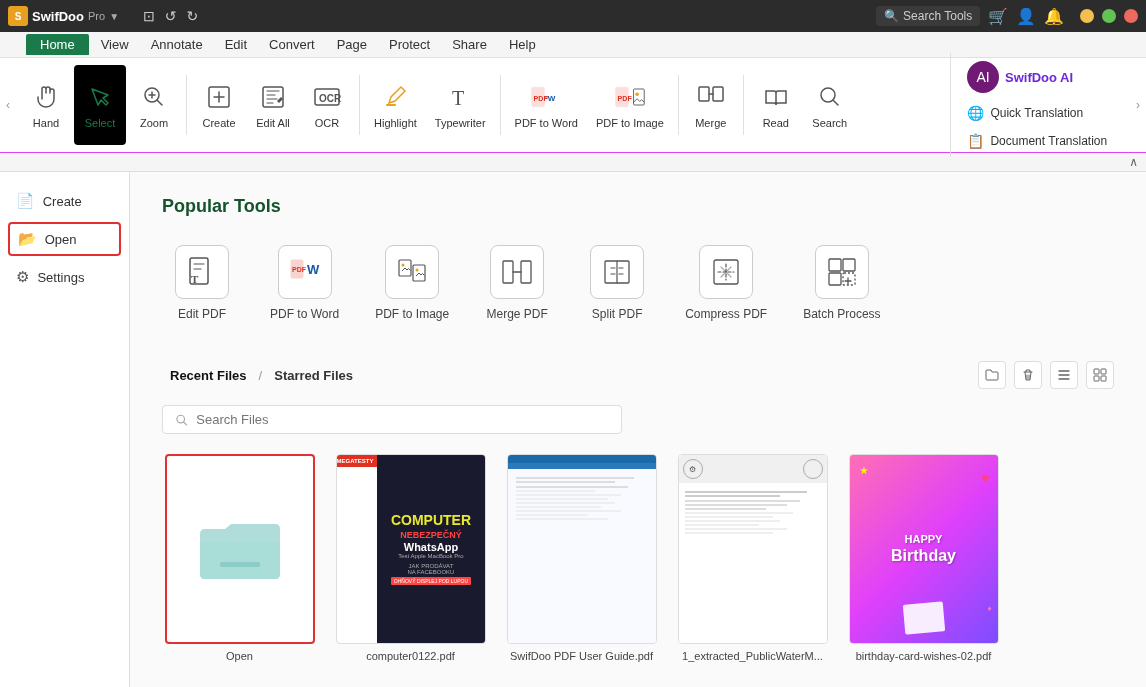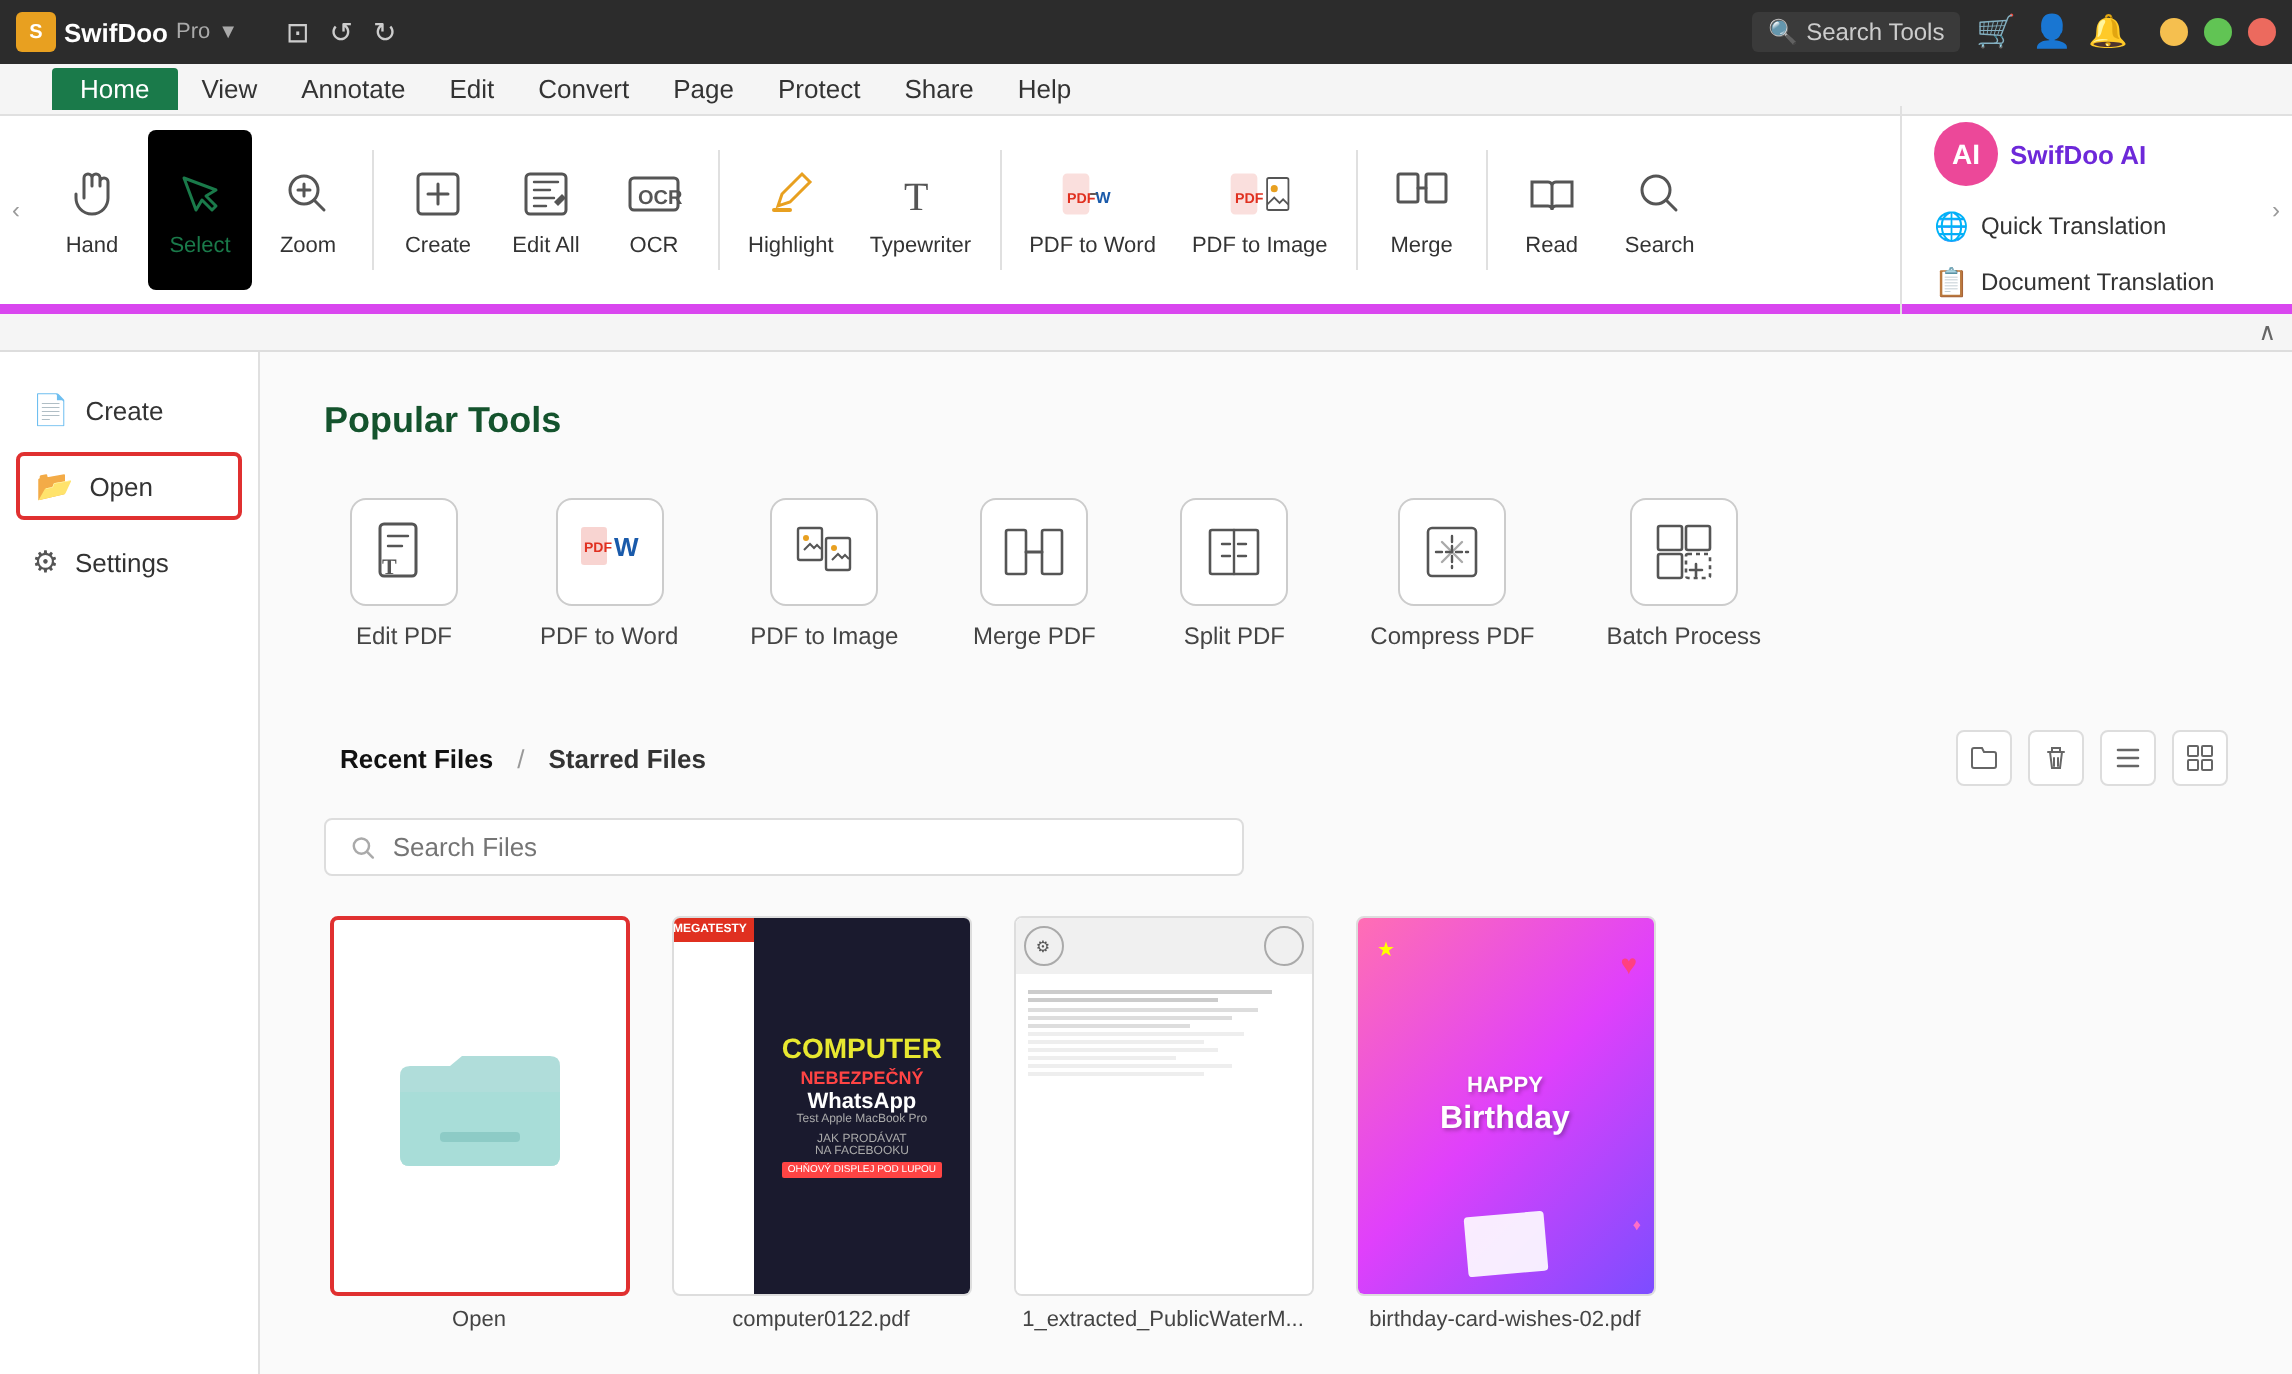--- a/index.html
+++ b/index.html
@@ -26,21 +26,21 @@
       padding: 4px 8px; cursor: pointer; border-radius: 4px; min-width: 52px;
       color: #333; gap: 4px; height: 80px;
     }
     .tool-item.active { background: #000000; }
     .tool-icon { width: 32px; height: 32px; display: flex; align-items: center; justify-content: center; }
     .tool-label { font-size: 11px; text-align: center; color: #333; white-space: nowrap; }
     .tool-divider { width: 1px; height: 60px; background: #e0e0e0; margin: 0 4px; }
 
     .right-panel { display: flex; flex-direction: column; justify-content: center; padding: 4px 12px; border-left: 1px solid #e0e0e0; min-width: 180px; gap: 4px; }
     .right-panel-item { display: flex; align-items: center; gap: 6px; cursor: pointer; padding: 4px; border-radius: 3px; color: #333; font-size: 12px; }
-    .swif-ai-btn { width: 32px; height: 32px; background: #ec4899; border-radius: 50%; display: flex; align-items: center; justify-content: center; color: white; font-size: 14px; font-weight: bold; }
+    .swif-ai-btn { width: 32px; height: 32px; background: #701a75; border-radius: 50%; display: flex; align-items: center; justify-content: center; color: white; font-size: 14px; font-weight: normal; }
 
     
     .collapse-bar { background: #f5f5f5; border-bottom: 1px solid #ddd; display: flex; justify-content: flex-end; padding: 2px 8px; }
     .collapse-btn { cursor: pointer; color: #666; font-size: 12px; }
 
     
     .main-content { display: flex; height: calc(687px - 32px - 100px - 22px); }
 
     
     .sidebar { width: 130px; background: #fff; border-right: 1px solid #e0e0e0; padding: 12px 0; display: flex; flex-direction: column; gap: 4px; }
@@ -114,21 +114,21 @@
     <span style="color:#ccc; font-size:16px; cursor:pointer;">👤</span>
     <span style="color:#ccc; font-size:16px; cursor:pointer;">🔔</span>
     <div class="win-controls">
       <button class="win-btn win-min"></button>
       <button class="win-btn win-max"></button>
       <button class="win-btn win-close"></button>
     </div>
   </div>
 </div>
 
-<div style="background:#fff; border-bottom:5px solid #d946ef;">
+<div style="background:#fff; border-bottom:1px solid #d946ef;">
 
   <div style="display:flex; align-items:center; background:#f5f5f5; border-bottom:1px solid #e0e0e0; height:26px; padding:0 8px; gap:2px;">
     <div style="width:16px;"></div>
     <div style="background:#1a7a4a; color:#fff; padding:3px 14px; font-size:13px; cursor:pointer; border-radius:2px 2px 0 0;">Home</div>
     <div style="padding:3px 10px; font-size:13px; cursor:pointer; color:#333;">View</div>
     <div style="padding:3px 10px; font-size:13px; cursor:pointer; color:#333;">Annotate</div>
     <div style="padding:3px 10px; font-size:13px; cursor:pointer; color:#333;">Edit</div>
     <div style="padding:3px 10px; font-size:13px; cursor:pointer; color:#333;">Convert</div>
     <div style="padding:3px 10px; font-size:13px; cursor:pointer; color:#333;">Page</div>
     <div style="padding:3px 10px; font-size:13px; cursor:pointer; color:#333;">Protect</div>
@@ -485,20 +485,42 @@
                 <div style="color:#aaa; font-size:6px; text-align:center;">Test Apple MacBook Pro</div>
                 <div style="color:#aaa; font-size:6px; margin-top:4px; text-align:center;">JAK PRODÁVAT</div>
                 <div style="color:#aaa; font-size:6px; text-align:center;">NA FACEBOOKU</div>
                 <div style="background:#ff4444; color:white; font-size:5px; padding:1px 3px; margin-top:2px; border-radius:1px; text-align:center;">OHŇOVÝ DISPLEJ POD LUPOU</div>
               </div>
             </div>
           </div>
           <span class="file-name">computer0122.pdf</span>
         </div>
 
+        <div class="file-card">
+          <div class="file-thumb">
+            <div style="width:100%; height:100%; background:#f8faff; display:flex; flex-direction:column;">
+              <div style="height:8px; background:#1a6aaa;"></div>
+              <div style="height:6px; background:#2a7abb;"></div>
+              <div style="padding:6px 8px; flex:1;">
+                <div style="height:2px; background:#ddd; margin:2px 0; width:90%;"></div>
+                <div style="height:2px; background:#ddd; margin:2px 0; width:75%;"></div>
+                <div style="height:2px; background:#ddd; margin:3px 0 2px 0; width:85%;"></div>
+                <div style="height:2px; background:#eee; margin:2px 0; width:60%;"></div>
+                <div style="height:2px; background:#eee; margin:2px 0; width:80%;"></div>
+                <div style="height:2px; background:#eee; margin:2px 0; width:70%;"></div>
+                <div style="height:2px; background:#eee; margin:2px 0; width:75%;"></div>
+                <div style="height:2px; background:#eee; margin:2px 0; width:65%;"></div>
+                <div style="height:2px; background:#eee; margin:2px 0; width:80%;"></div>
+                <div style="height:2px; background:#eee; margin:2px 0; width:55%;"></div>
+                <div style="height:2px; background:#eee; margin:2px 0; width:70%;"></div>
+              </div>
+            </div>
+          </div>
+          <span class="file-name">SwifDoo PDF User Guide.pdf</span>
+        </div>
 
         <div class="file-card">
           <div class="file-thumb">
             <div style="width:100%; height:100%; background:#fff; display:flex; flex-direction:column;">
               <div style="background:#f0f0f0; padding:4px; display:flex; align-items:center; justify-content:space-between;">
                 <div style="width:20px; height:20px; border:1px solid #aaa; border-radius:50%; display:flex; align-items:center; justify-content:center; font-size:8px; color:#555;">⚙</div>
                 <div style="width:20px; height:20px; border:1px solid #aaa; border-radius:50%;"></div>
               </div>
               <div style="padding:6px; flex:1;">
                 <div style="height:2px; background:#ccc; margin:2px 0; width:90%;"></div>

